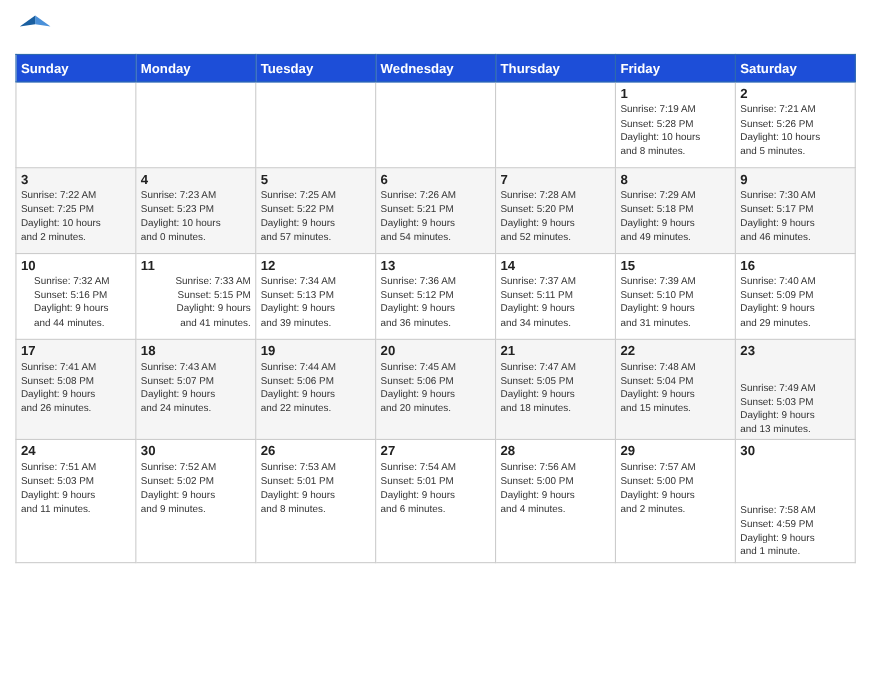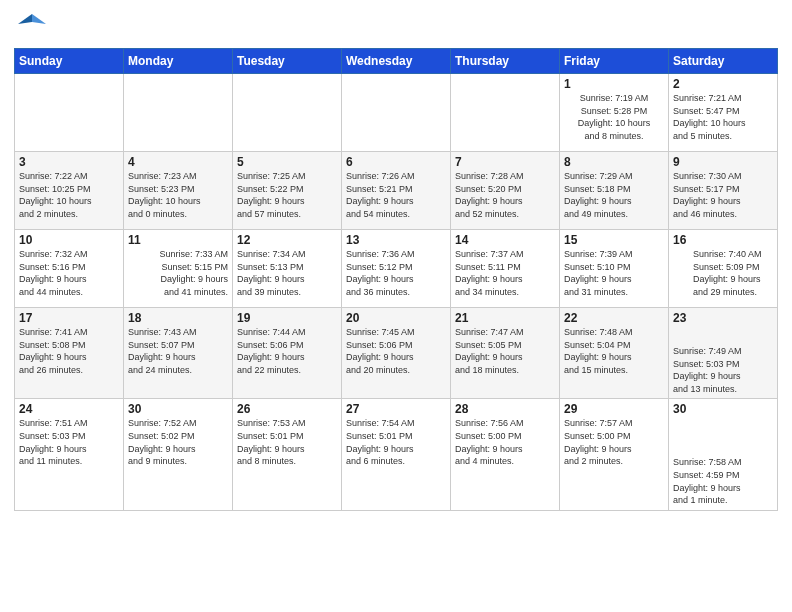--- a/index.html
+++ b/index.html
@@ -119,38 +119,38 @@
     </thead>
     <tbody id="calendar-body">
     <tr>
           <td class="empty-cell"></td>
           <td class="empty-cell"></td>
           <td class="empty-cell"></td>
           <td class="empty-cell"></td>
           <td class="empty-cell"></td>
           <td>
             <span class="day-num">1</span>
-            <div class="day-info" style="white-space: pre-line; text-align: center;">Sunrise: 7:19 AM
+            <div class="day-info" style="white-space: pre-line;">Sunrise: 7:19 AM
 Sunset: 5:28 PM
 Daylight: 10 hours
 and 8 minutes.</div>
           </td>
           <td>
             <span class="day-num">2</span>
             <div class="day-info" style="white-space: pre-line;">Sunrise: 7:21 AM
-Sunset: 5:47 PM
+Sunset: 5:26 PM
 Daylight: 10 hours
 and 5 minutes.</div>
           </td>
         </tr>
         <tr>
           <td>
             <span class="day-num">3</span>
             <div class="day-info" style="white-space: pre-line;">Sunrise: 7:22 AM
-Sunset: 10:25 PM
+Sunset: 7:25 PM
 Daylight: 10 hours
 and 2 minutes.</div>
           </td>
           <td>
             <span class="day-num">4</span>
             <div class="day-info" style="white-space: pre-line;">Sunrise: 7:23 AM
 Sunset: 5:23 PM
 Daylight: 10 hours
 and 0 minutes.</div>
           </td>
@@ -186,21 +186,21 @@
             <span class="day-num">9</span>
             <div class="day-info" style="white-space: pre-line;">Sunrise: 7:30 AM
 Sunset: 5:17 PM
 Daylight: 9 hours
 and 46 minutes.</div>
           </td>
         </tr>
         <tr>
           <td>
             <span class="day-num">10</span>
-            <div class="day-info" style="white-space: pre-line;">Sunrise: 7:32 AM
+            <div class="day-info" style="white-space: pre-line; margin-left: 12px;">Sunrise: 7:32 AM
 Sunset: 5:16 PM
 Daylight: 9 hours
 and 44 minutes.</div>
           </td>
           <td>
             <span class="day-num">11</span>
             <div class="day-info" style="white-space: pre-line; text-align: right;">Sunrise: 7:33 AM
 Sunset: 5:15 PM
 Daylight: 9 hours
 and 41 minutes.</div>
@@ -228,21 +228,21 @@
           </td>
           <td>
             <span class="day-num">15</span>
             <div class="day-info" style="white-space: pre-line;">Sunrise: 7:39 AM
 Sunset: 5:10 PM
 Daylight: 9 hours
 and 31 minutes.</div>
           </td>
           <td>
             <span class="day-num">16</span>
-            <div class="day-info" style="white-space: pre-line; margin-left: 20px;">Sunrise: 7:40 AM
+            <div class="day-info" style="white-space: pre-line;">Sunrise: 7:40 AM
 Sunset: 5:09 PM
 Daylight: 9 hours
 and 29 minutes.</div>
           </td>
         </tr>
         <tr>
           <td>
             <span class="day-num">17</span>
             <div class="day-info" style="white-space: pre-line;">Sunrise: 7:41 AM
 Sunset: 5:08 PM

